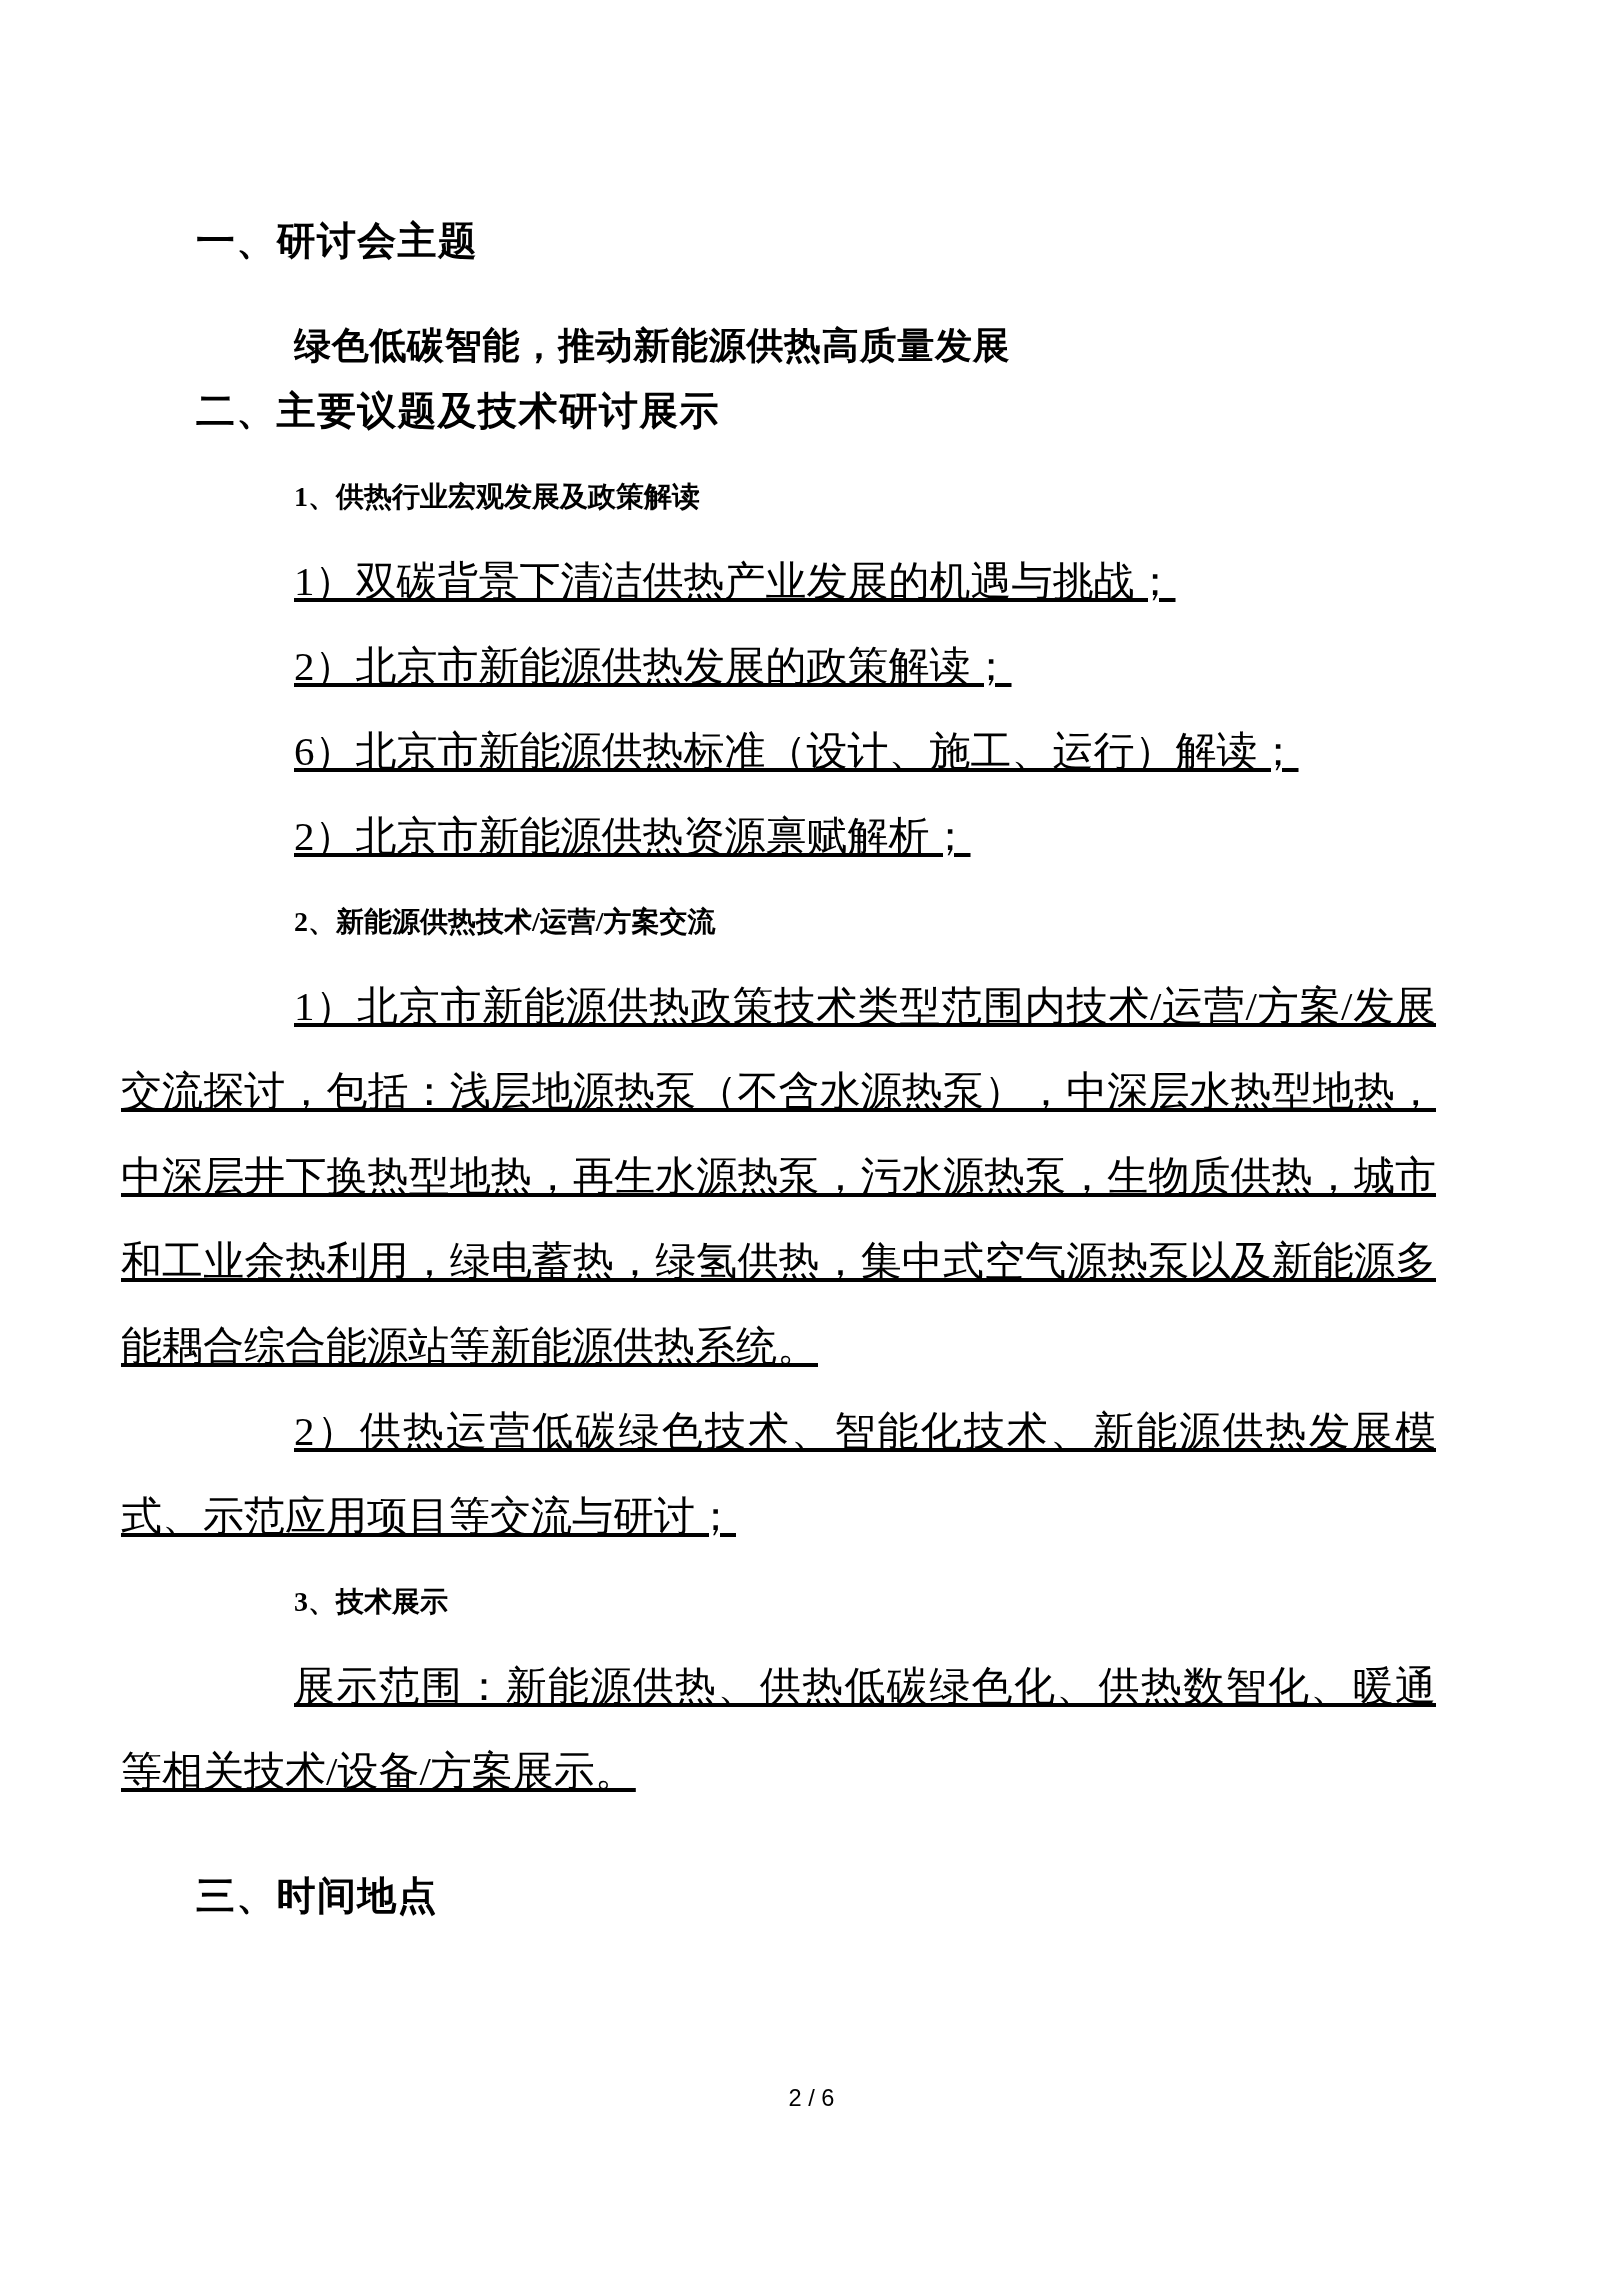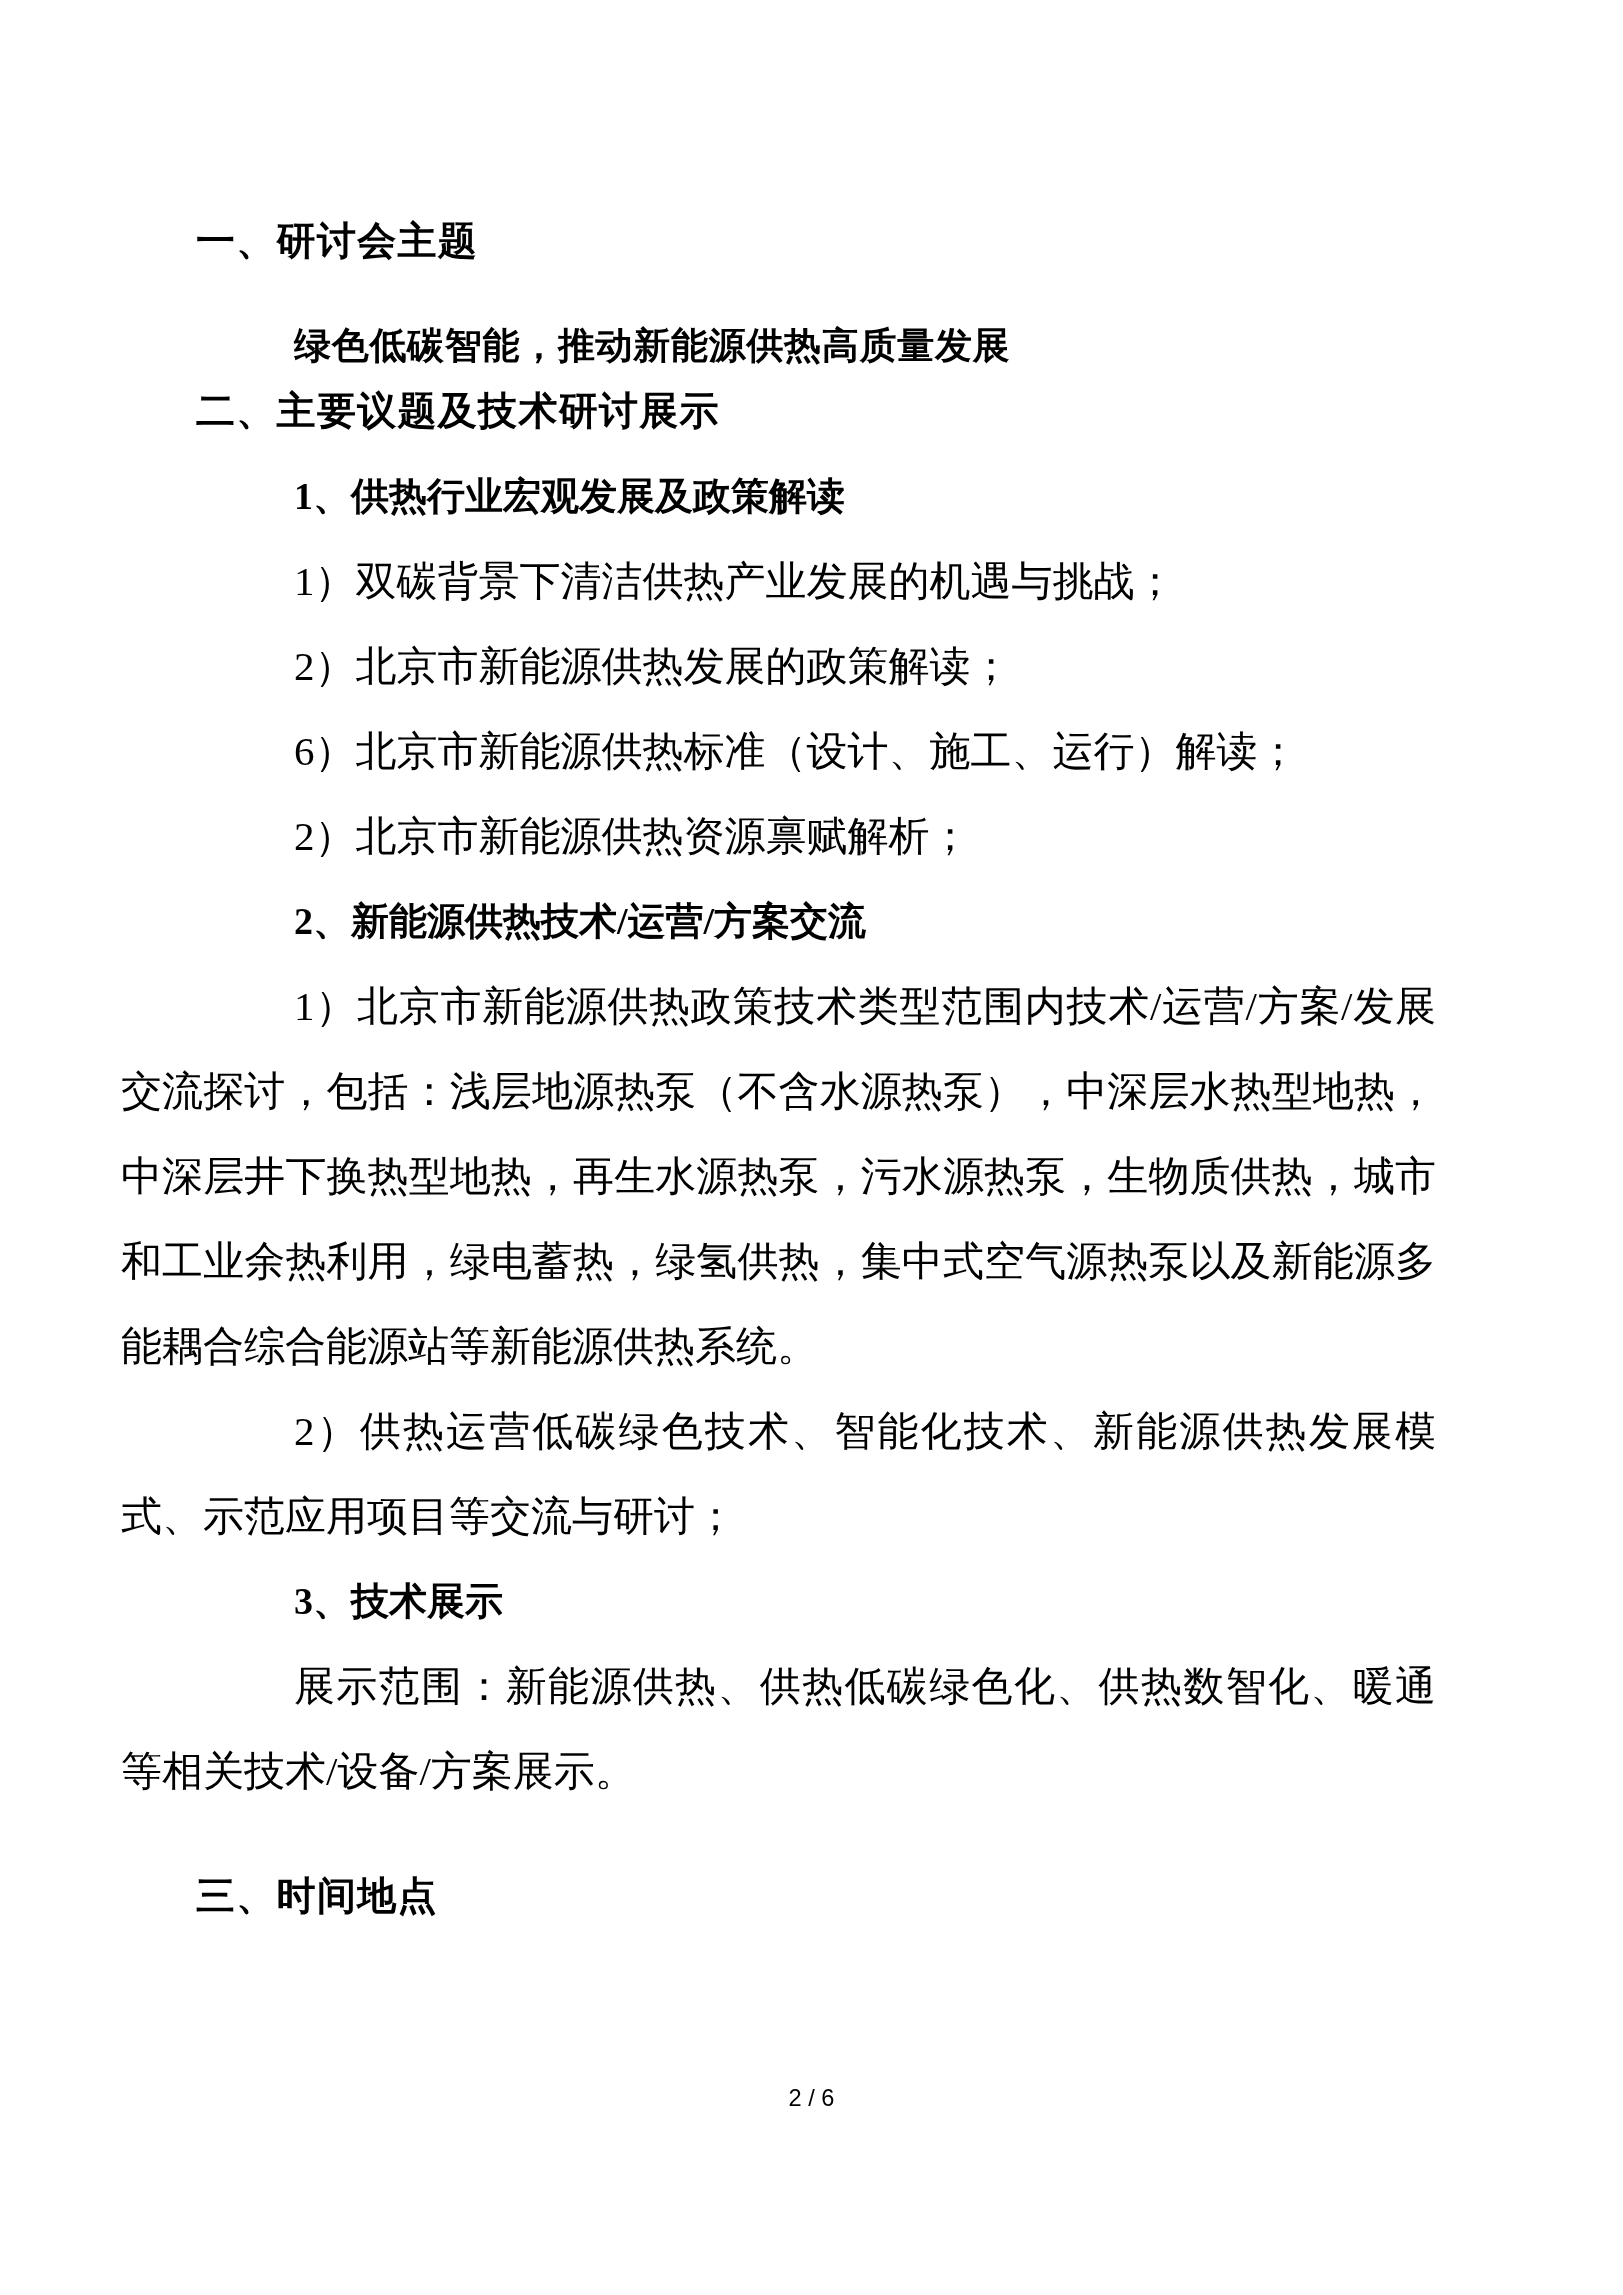--- a/index.html
+++ b/index.html
@@ -41,33 +41,34 @@
     font-size: 37px;
     line-height: 85px;
     text-indent: 173px;
     margin: 0;
     margin-top: 39px;
     letter-spacing: 0.7px;
   }
   
   .sub-heading {
     font-weight: bold;
-    font-size: 38px;
+    font-size: 28px;
     line-height: 85px;
     text-indent: 173px;
     margin: 0;
   }
   .sub-heading.first { margin-top: 20px; }
   
   .item, .para {
     font-size: 41px;
     line-height: 85px;
     text-indent: 173px;
     margin: 0;
     text-align: justify;
+    text-decoration: underline;
   }
   .item { text-align: left; }
   .footer-pagenum {
     position: absolute;
     top: 2084px;
     left: 0;
     width: 100%;
     text-align: center;
     font-size: 23.6px;
     line-height: 29px;

